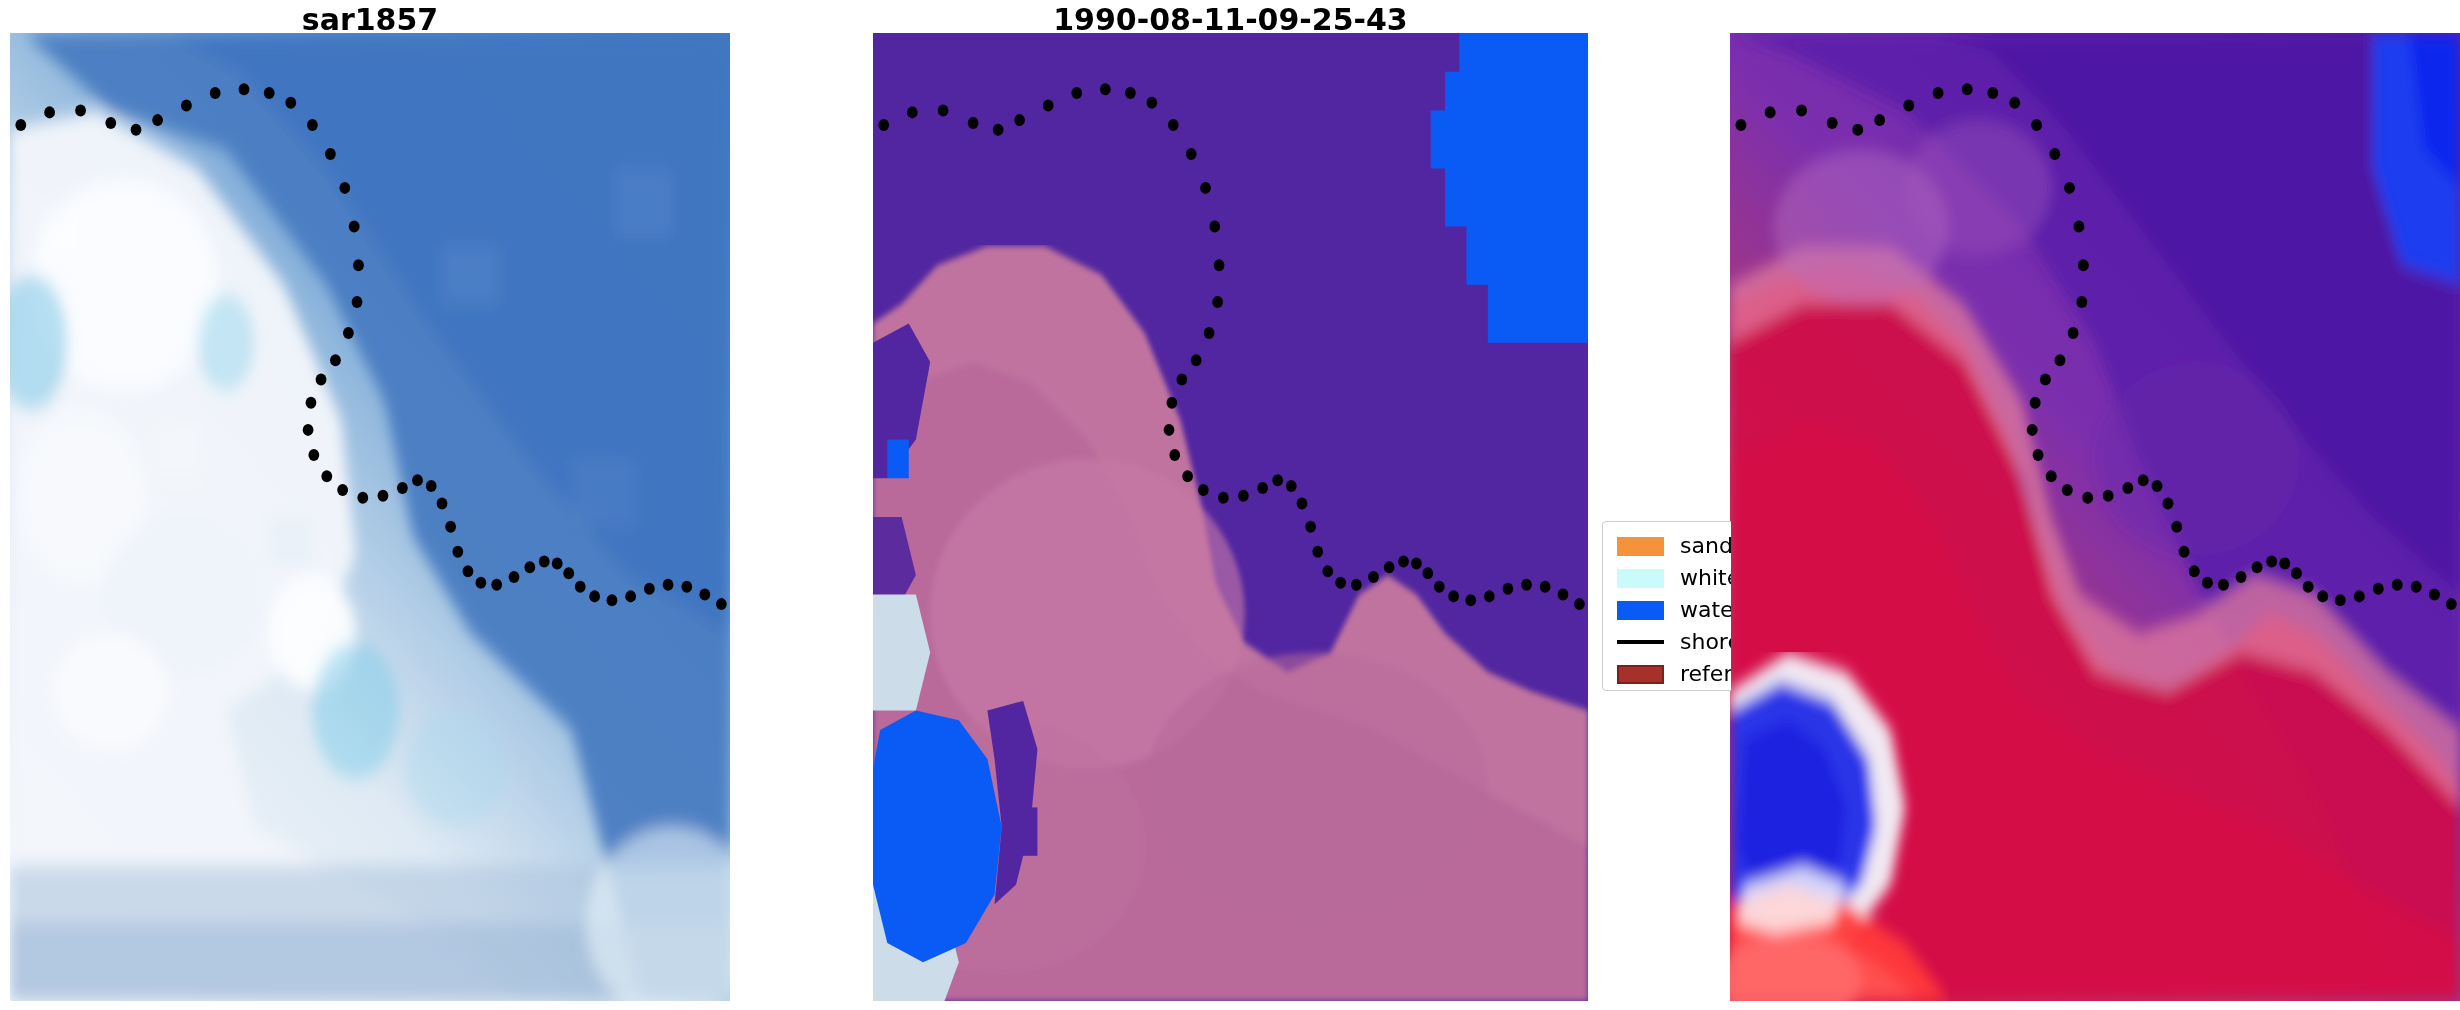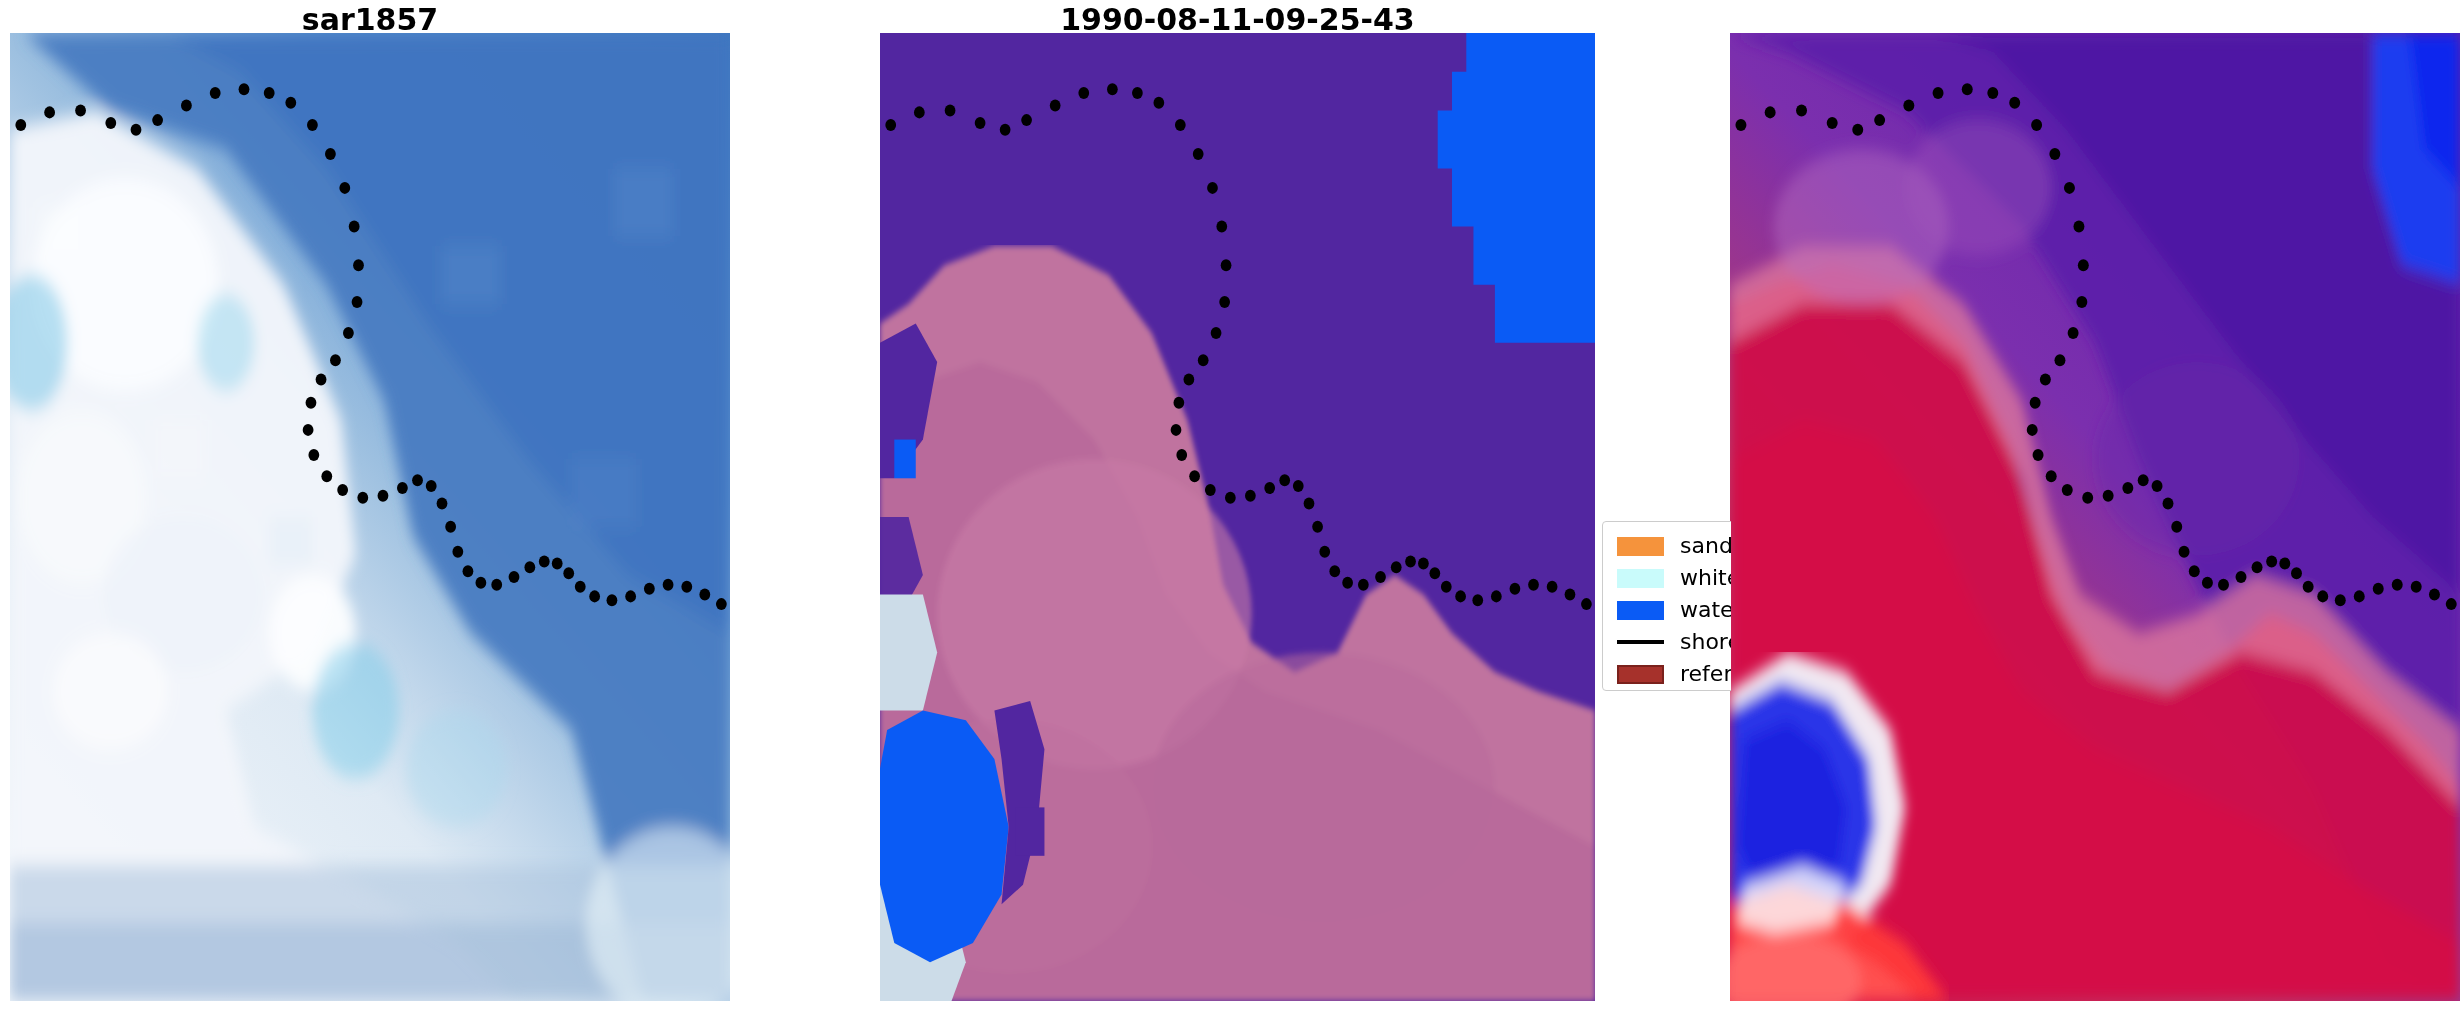--- a/index.html
+++ b/index.html
@@ -214,21 +214,21 @@
             <ellipse cx="88.80" cy="57.40" rx="0.75" ry="0.62" fill="#000000"></ellipse>
             <ellipse cx="91.40" cy="57.00" rx="0.75" ry="0.62" fill="#000000"></ellipse>
             <ellipse cx="94.00" cy="57.20" rx="0.75" ry="0.62" fill="#000000"></ellipse>
             <ellipse cx="96.50" cy="58.00" rx="0.75" ry="0.62" fill="#000000"></ellipse>
             <ellipse cx="98.80" cy="59.00" rx="0.75" ry="0.62" fill="#000000"></ellipse>
           </g>
       </svg>
     </div>
   </div>
 
-  <div class="panel" style="left:873px; width:715px; height:1001px;margin-left:7px;">
+  <div class="panel" style="left:873px; width:715px; height:1001px;">
     <div class="panel-title">1990-08-11-09-25-43</div>
     <div class="panel-image" style="width:715px; height:968px;">
       <svg class="raster" viewBox="0 0 100 100" preserveAspectRatio="none">
         <defs>
           <filter id="soft2" x="0" y="0" width="100%" height="100%">
             <feGaussianBlur stdDeviation="0.35"></feGaussianBlur>
           </filter>
         </defs>
 
         <rect x="0" y="0" width="100" height="100" fill="#5226a0"></rect>

